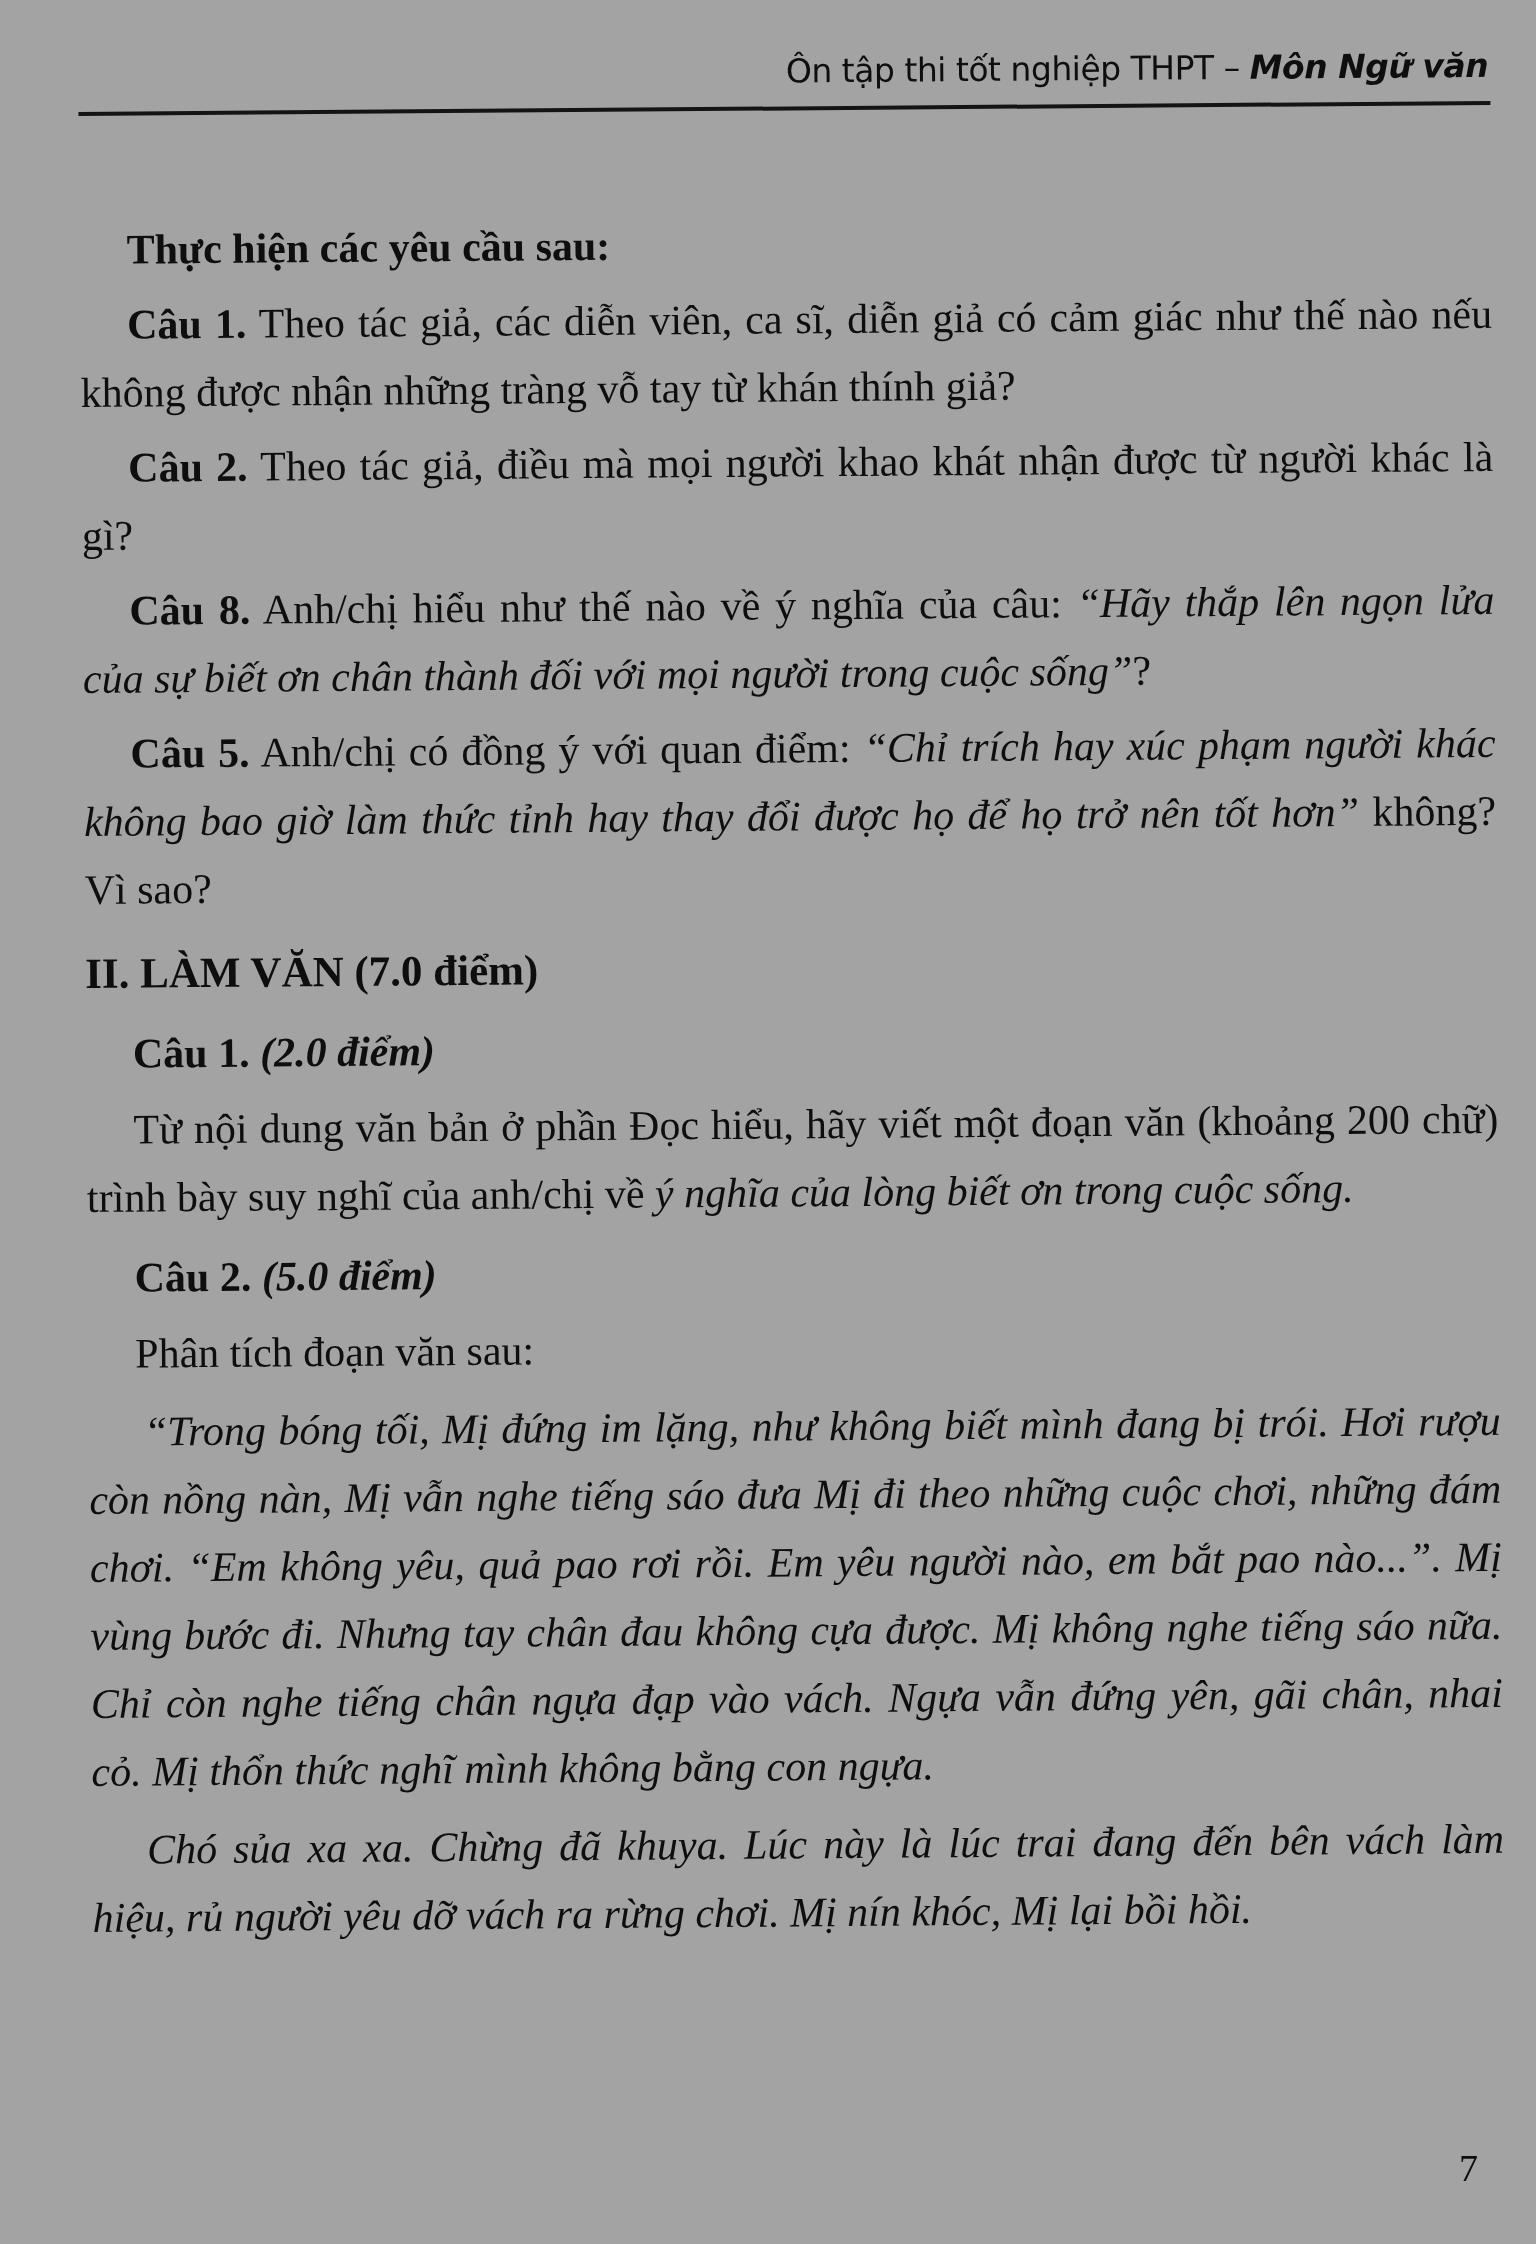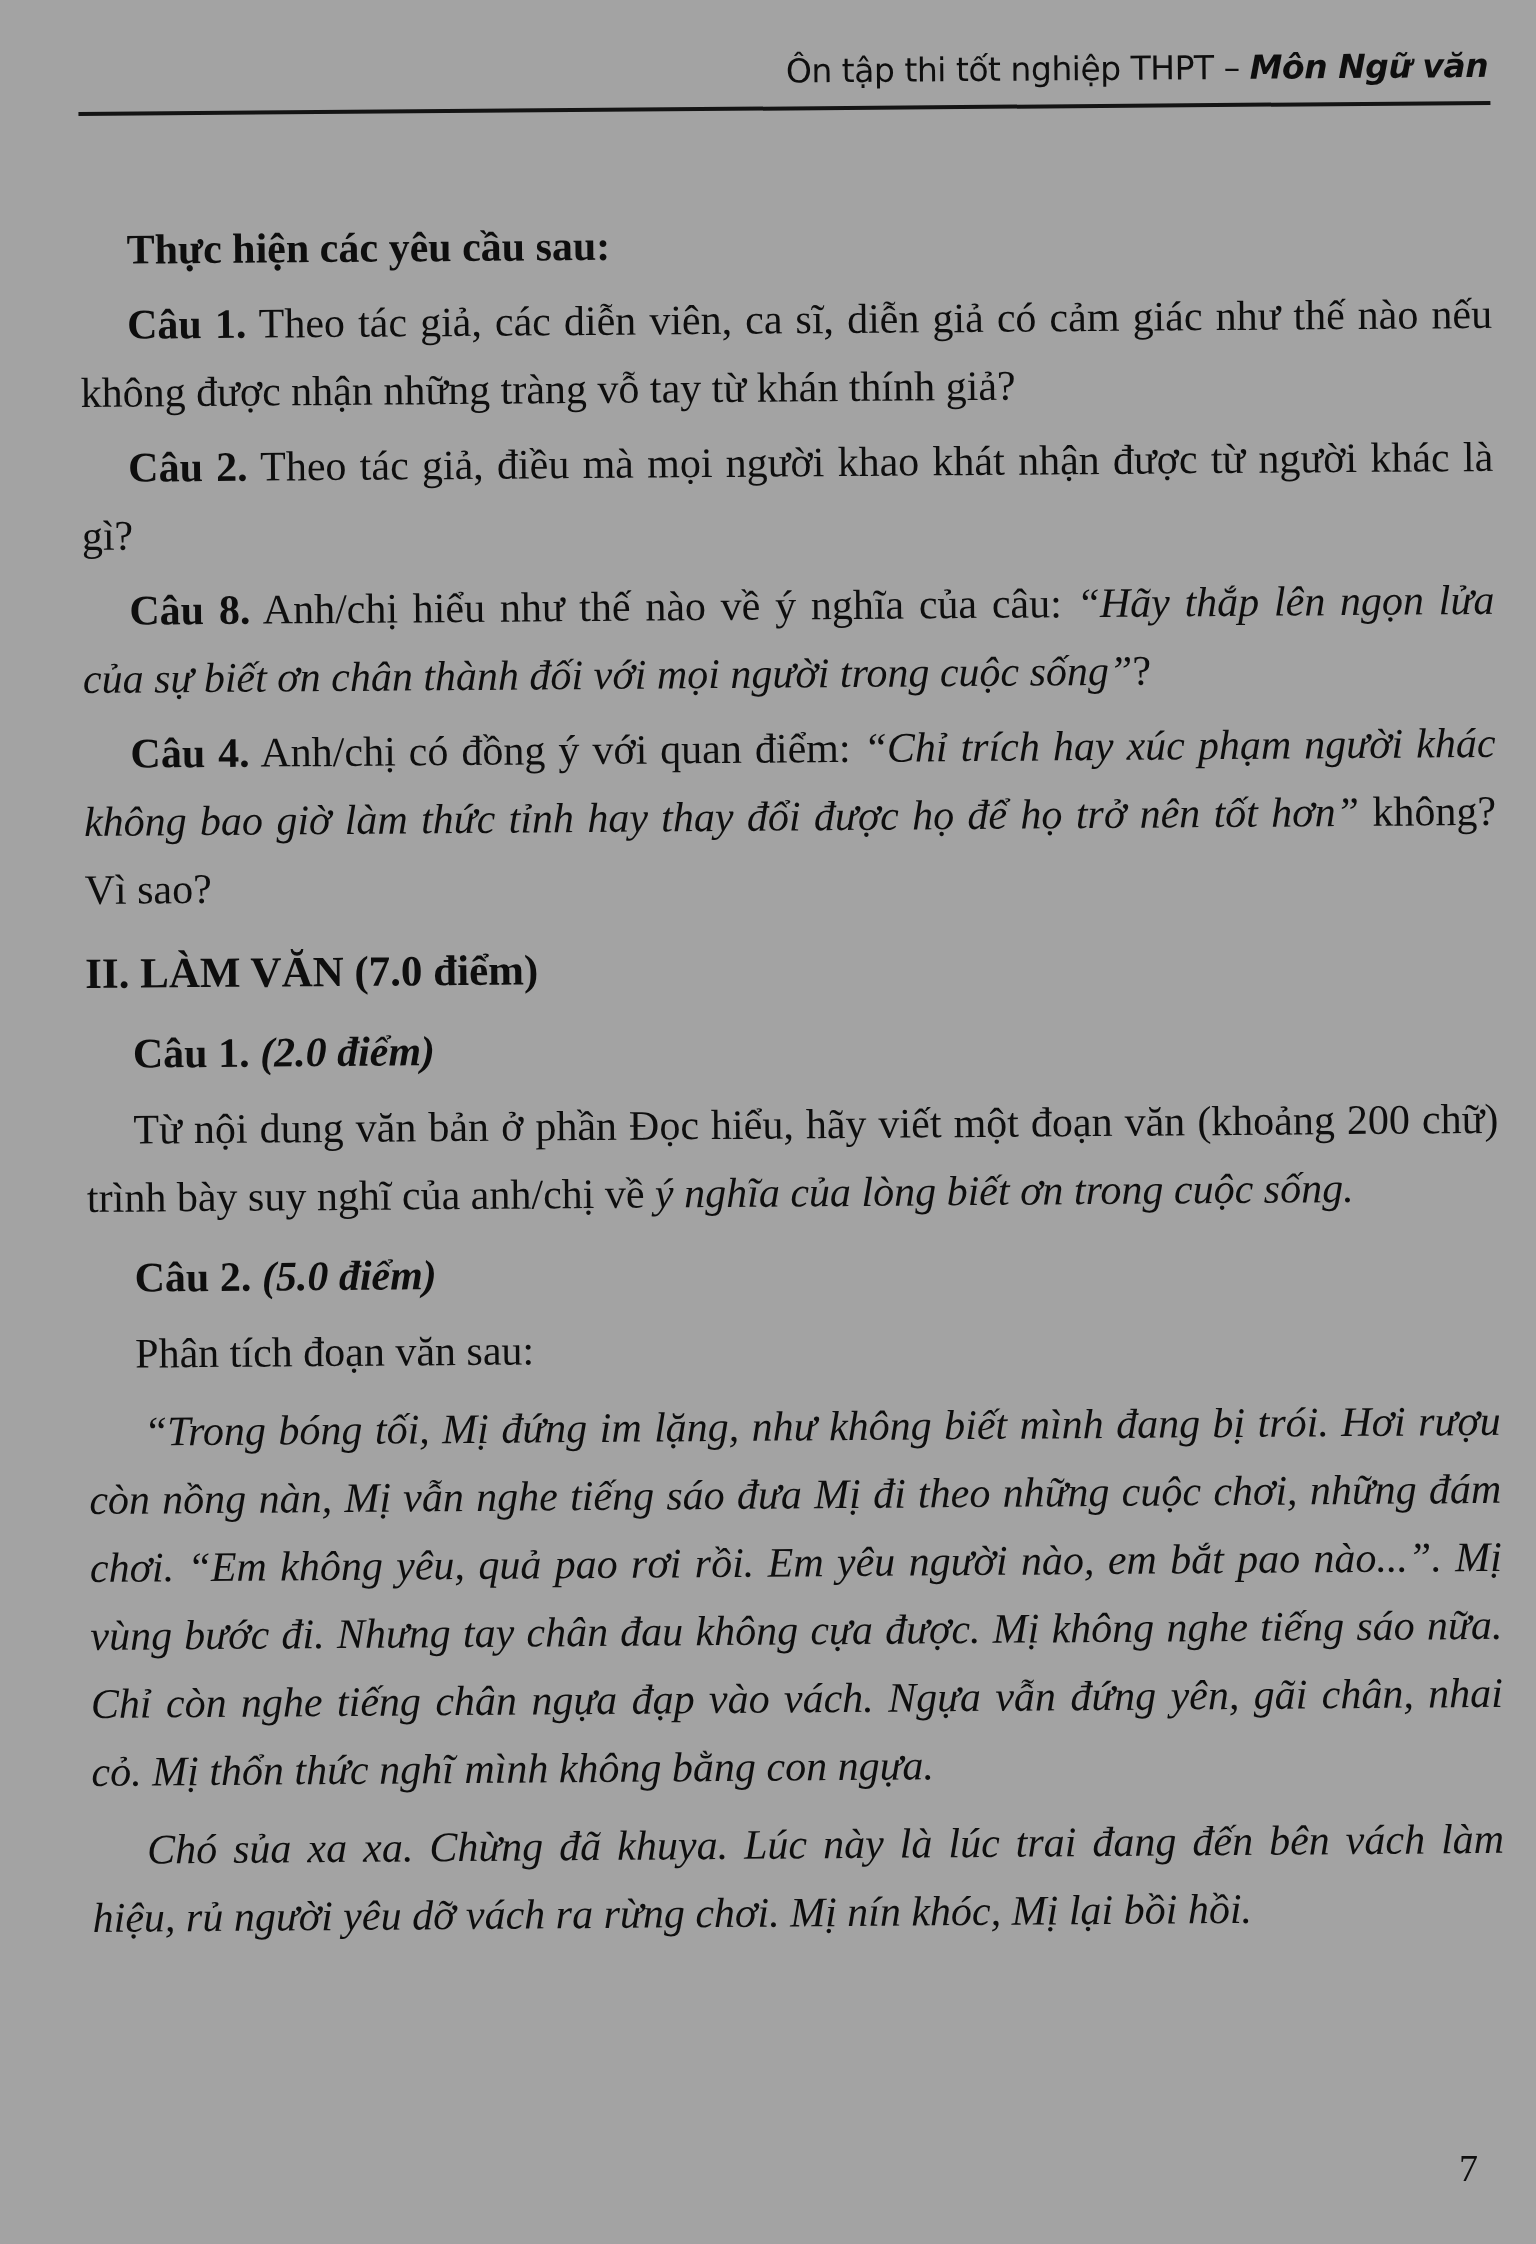--- a/index.html
+++ b/index.html
@@ -105,21 +105,21 @@
         <span>Theo tác giả, điều mà mọi người khao khát nhận được từ người khác là gì?</span>
       </p>
 
       <p class="para">
         <span class="bold">Câu 8.</span>
         <span>Anh/chị hiểu như thế nào về ý nghĩa của câu:</span>
         <span class="italic">“Hãy thắp lên ngọn lửa của sự biết ơn chân thành đối với mọi người trong cuộc sống”</span><span>?</span>
       </p>
 
       <p class="para">
-        <span class="bold">Câu 4.</span>
+        <span class="bold">Câu 5.</span>
         <span>Anh/chị có đồng ý với quan điểm:</span>
         <span class="italic">“Chỉ trích hay xúc phạm người khác không bao giờ làm thức tỉnh hay thay đổi được họ để họ trở nên tốt hơn”</span><span> không? Vì sao?</span>
       </p>
 
       <p class="section-heading">II. LÀM VĂN (7.0 điểm)</p>
 
       <p class="q-label-line">
         <span class="bold">Câu 1.</span>
         <span class="bi">(2.0 điểm)</span>
       </p>

